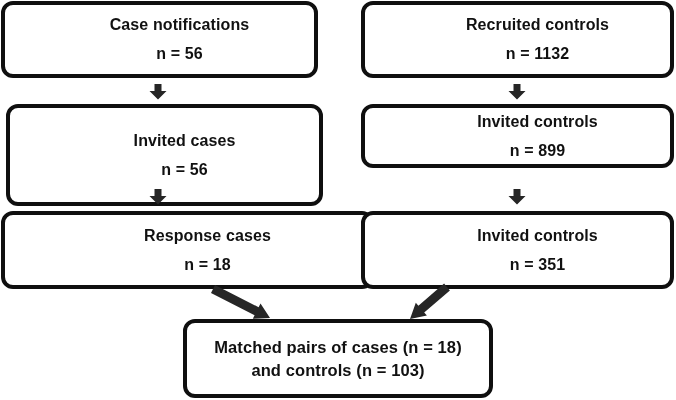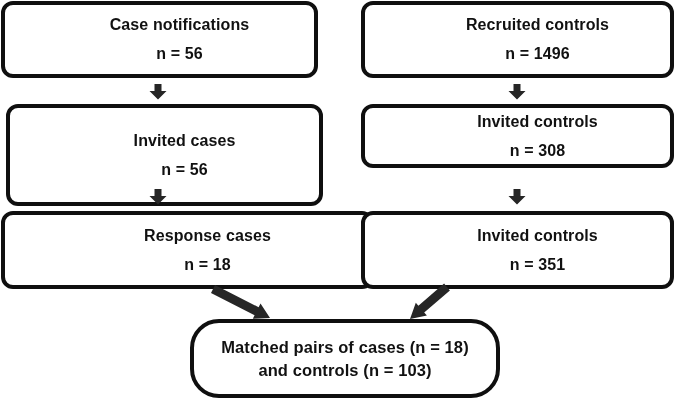--- a/index.html
+++ b/index.html
@@ -24,21 +24,21 @@
     align-items: center;
     justify-content: center;
     text-align: center;
   }
   .b-l1 { left: 1px;   top: 1px;   width: 317px; height: 77px; }
   .b-l2 { left: 6px;   top: 104px; width: 317px; height: 102px; }
   .b-l3 { left: 1px;   top: 211px; width: 373px; height: 78px; }
   .b-r1 { left: 361px; top: 1px;   width: 313px; height: 77px; }
   .b-r2 { left: 361px; top: 104px; width: 313px; height: 64px; }
   .b-r3 { left: 361px; top: 211px; width: 313px; height: 78px; }
-  .b-res { left: 190px; top: 319px; width: 310px; height: 79px; border-radius: 29px; }
+  .b-res { left: 183px; top: 319px; width: 310px; height: 79px; }
   .stage-box { gap: 13px; padding-left: 40px; }
   .box-label, .box-count { font-size: 16px; line-height: 1; letter-spacing: 0.1px; }
   .result-line { font-size: 16.5px; line-height: 1.35; letter-spacing: 0.1px; }
   .arrows {
     position: absolute;
     left: 0; top: 0;
     width: 676px; height: 400px;
     pointer-events: none;
   }
   .arrow-shape { fill: #262626; }
@@ -56,25 +56,25 @@
     <div class="box-label">Invited cases</div>
     <div class="box-count">n = 56</div>
   </div>
   <div class="box stage-box b-l3">
     <div class="box-label">Response cases</div>
     <div class="box-count">n = 18</div>
   </div>
 
   <div class="box stage-box b-r1">
     <div class="box-label">Recruited controls</div>
-    <div class="box-count">n = 1496</div>
+    <div class="box-count">n = 1132</div>
   </div>
   <div class="box stage-box b-r2">
     <div class="box-label">Invited controls</div>
-    <div class="box-count">n = 308</div>
+    <div class="box-count">n = 899</div>
   </div>
   <div class="box stage-box b-r3">
     <div class="box-label">Invited controls</div>
     <div class="box-count">n = 351</div>
   </div>
 
   <div class="box b-res">
     <div class="result-line">Matched pairs of cases (n = 18)</div>
     <div class="result-line">and controls (n = 103)</div>
   </div>

